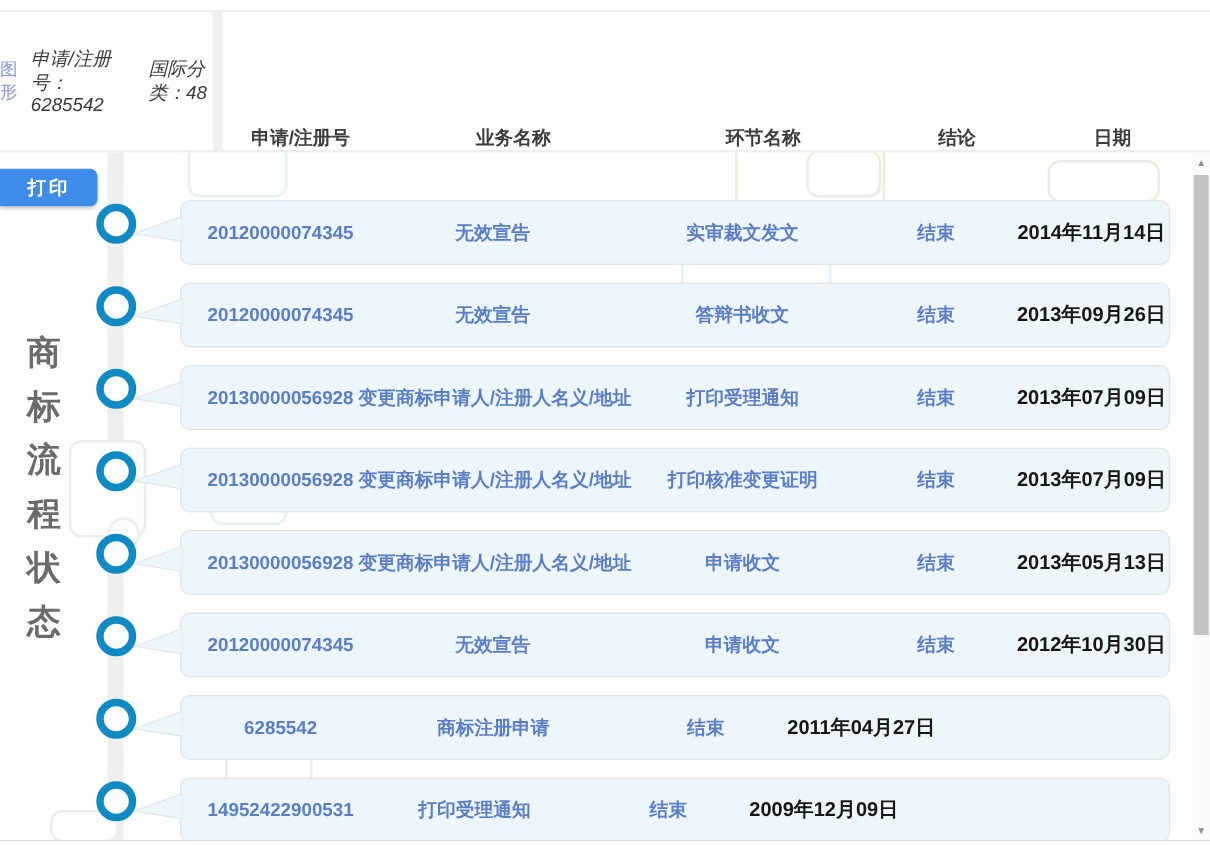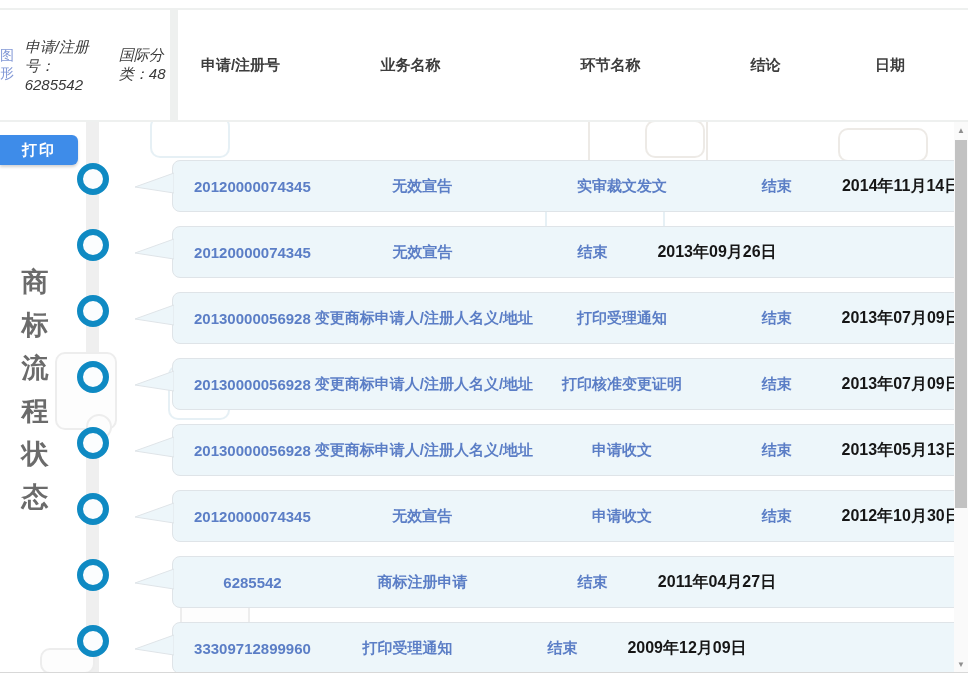--- a/index.html
+++ b/index.html
@@ -7,21 +7,21 @@
               font-family:"Liberation Sans","DejaVu Sans",sans-serif; }
   #stage { position:relative; width:968px; height:677px; background:#fff; overflow:hidden; }
 
   
   .top-band { position:absolute; left:0; top:8; width:968px; height:116px; background:#eef0ef; top:8px; }
   .info-card { position:absolute; left:0; top:10px; width:170px; height:110px; background:#fff;
                display:flex; flex-direction:row; align-items:center; justify-content:center; gap:9px; }
   .info-graphic { color:#8298d6; font-size:14px; }
   .info-line { color:#3a3a3a; font-size:15px;font-style:italic; }
   .header-card { position:absolute; left:178px; top:10px; width:790px; height:110px; background:#fff;
-                 display:flex; align-items:center; }
+                 display:flex; align-items:flex-end; }
   .hc { font-weight:bold; font-size:15px; color:#3d3d3d; }
 
   
   .cell { display:inline-block; text-align:center; white-space:nowrap; overflow:visible; }
   .c1 { width:125px; } .c2 { width:215px; } .c3 { width:185px; } .c4 { width:125px; } .c5 { width:124px; }
 
   
   .viewport { position:absolute; left:0; top:122px; width:954px; height:550px; background:#fff; overflow:hidden; }
 
   
@@ -38,21 +38,21 @@
                display:flex; align-items:center; justify-content:center; letter-spacing:2px;text-align:right; }
   .vtitle { position:absolute; left:20px; top:146px; width:30px; display:flex; flex-direction:column;
             gap:15px; z-index:3; }
   .vtitle span { font-size:27px; line-height:28px; font-weight:bold; color:#6b6b6b; text-align:center; }
 
   
   .rows { position:absolute; left:0; top:38px; width:954px; z-index:2; }
   .row { position:relative; height:52px; margin-bottom:14px; }
   .node { position:absolute; left:77px; top:3px; width:32px; height:32px; border-radius:50%;
           border:6px solid #0f8ac3; background:#fbfdfe; z-index:4; }
-  .bubble { position:absolute; left:172px; top:0; width:792px; height:52px; background:#edf6fa;
+  .bubble { position:absolute; left:144px; top:0; width:792px; height:52px; background:#edf6fa;
             border:1px solid #dfe4e8; border-radius:8px; display:flex; align-items:center;
             padding-left:17px; }
   .tail { position:absolute; left:-39px; top:11px; width:40px; height:22px; }
   .val { color:#5b7ec6; font-weight:bold; font-size:15px; }
   .date { color:#161616; font-weight:bold; font-size:16px; }
 
   
   .scrollbar { position:absolute; left:954px; top:122px; width:14px; height:550px; background:#fafafa; }
   .sb-btn { position:absolute; left:0; width:14px; height:16px; display:flex; align-items:center;
             justify-content:center; font-size:8px; color:#8f8f8f; cursor:pointer; }
@@ -125,20 +125,21 @@
   </div>
 
   <div class="row">
     <span class="node"></span>
     <div class="bubble">
       <svg class="tail" viewBox="0 0 40 22">
         <polygon points="40,1 1,15 40,21" fill="#edf6fa" stroke="#dfe4e8" stroke-width="1"></polygon>
       </svg>
       <span class="cell c1 val">20120000074345</span>
       <span class="cell c2 val">无效宣告</span>
+      <span class="cell c3 val">答辩书收文</span>
       <span class="cell c4 val">结束</span>
       <span class="cell c5 date">2013年09月26日</span>
     </div>
   </div>
 
   <div class="row">
     <span class="node"></span>
     <div class="bubble">
       <svg class="tail" viewBox="0 0 40 22">
         <polygon points="40,1 1,15 40,21" fill="#edf6fa" stroke="#dfe4e8" stroke-width="1"></polygon>
@@ -205,21 +206,21 @@
       <span class="cell c5 date">2011年04月27日</span>
     </div>
   </div>
 
   <div class="row">
     <span class="node"></span>
     <div class="bubble">
       <svg class="tail" viewBox="0 0 40 22">
         <polygon points="40,1 1,15 40,21" fill="#edf6fa" stroke="#dfe4e8" stroke-width="1"></polygon>
       </svg>
-      <span class="cell c1 val">33309712899960</span>
+      <span class="cell c1 val">14952422900531</span>
       <span class="cell c3 val">打印受理通知</span>
       <span class="cell c4 val">结束</span>
       <span class="cell c5 date">2009年12月09日</span>
     </div>
   </div>
 </div>
   </div>
 
   <div class="scrollbar">
     <div class="sb-btn sb-up">▲</div>

